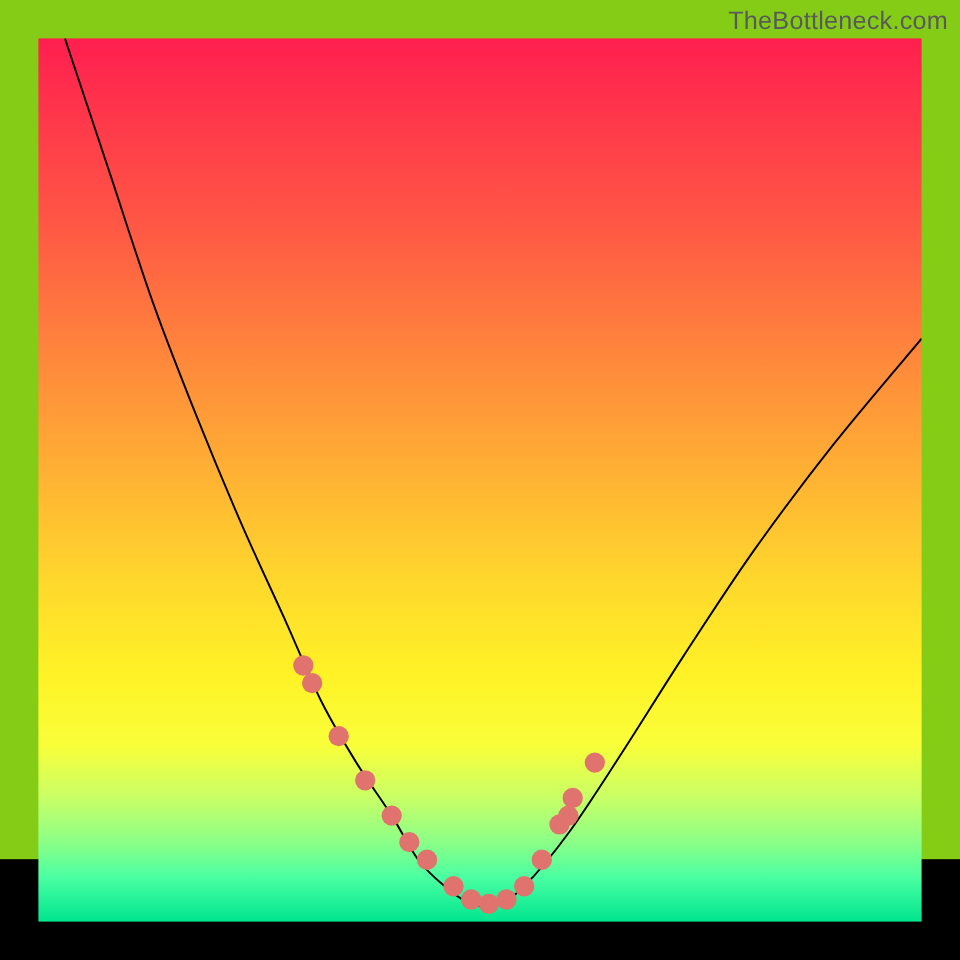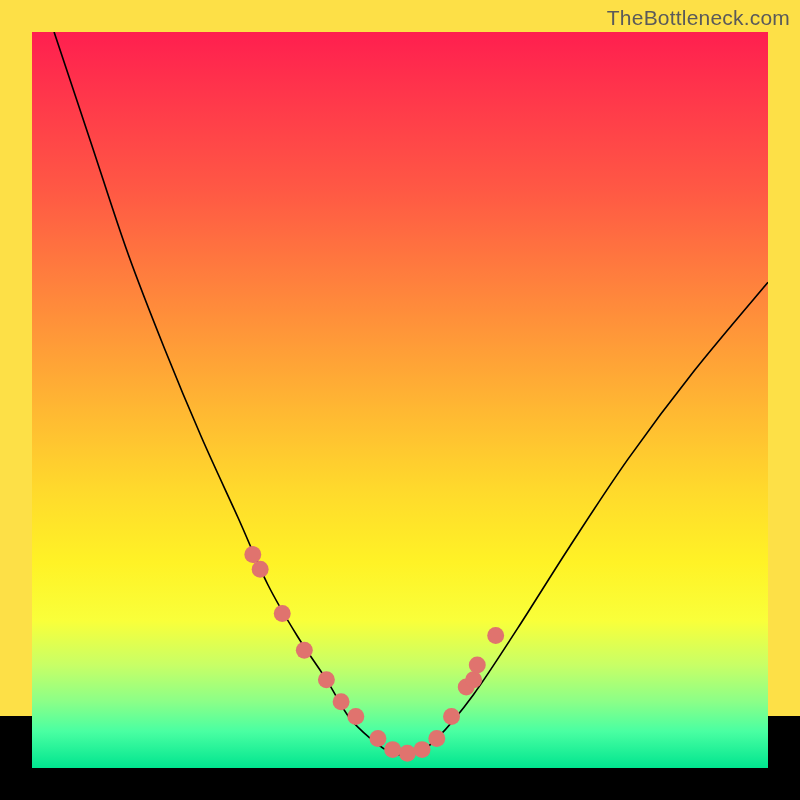--- a/index.html
+++ b/index.html
@@ -8,21 +8,21 @@
     width: 800px;
     height: 800px;
     overflow: hidden;
     font-family: Arial, Helvetica, sans-serif;
     background: #000;
   }
   .frame {
     position: relative;
     width: 800px;
     height: 716px;
-    background: #fde047;
+    background: #84cc16;
     box-sizing: border-box;
   }
   .plot {
     position: absolute;
     left: 32px;
     top: 32px;
     width: 736px;
     height: 736px;
     background: linear-gradient(to bottom,
       #ff1f4f 0%,

